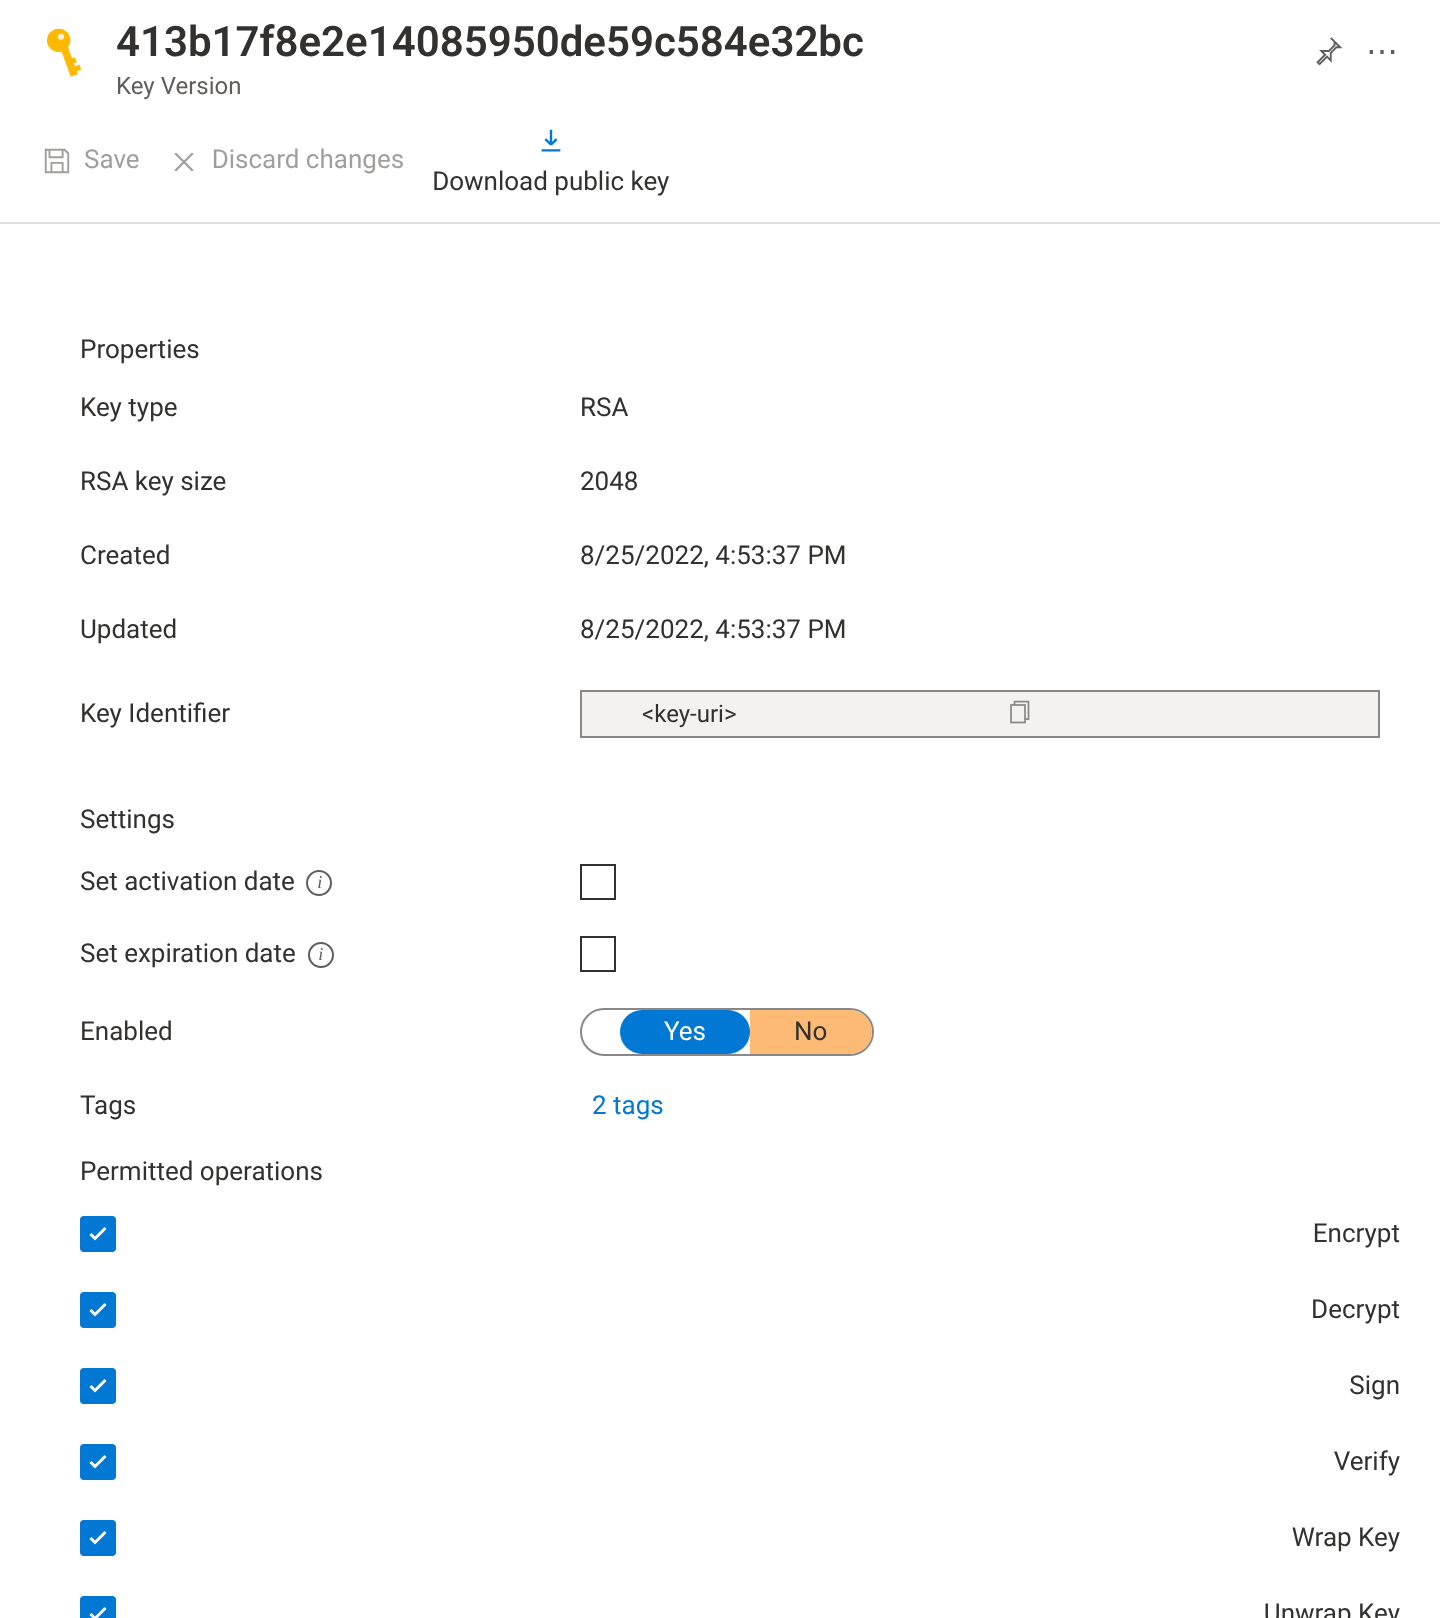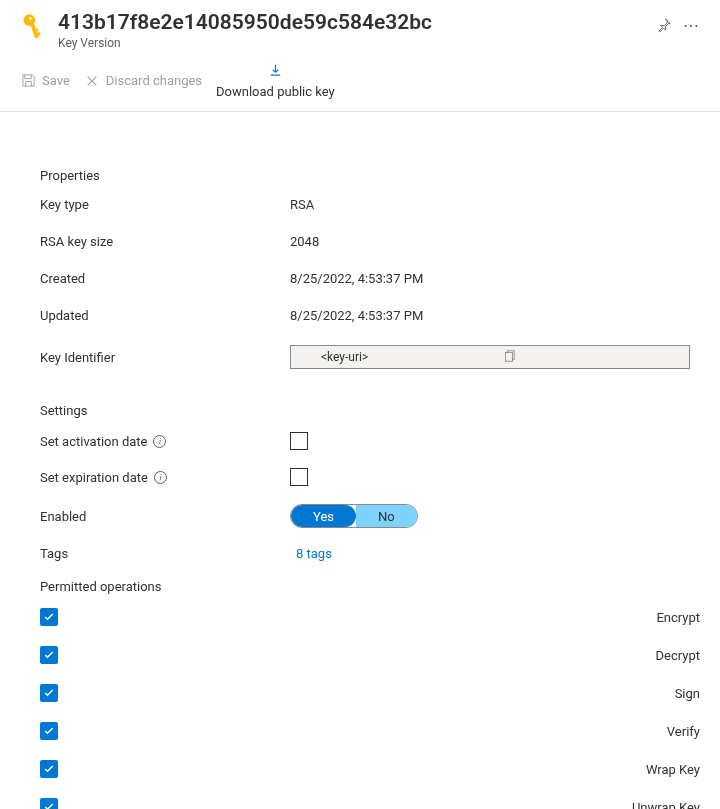--- a/index.html
+++ b/index.html
@@ -109,28 +109,29 @@
       height: 18px;
       border: 1px solid #323130;
       background: #fff;
     }
     .toggle-group {
       display: inline-flex;
       border: 1px solid #8a8886;
       border-radius: 16px;
       overflow: hidden;
       height: 24px;
+      padding-left: 19px;
     }
     .toggle-opt {
       padding: 0 22px;
       font-size: 13px;
       display: flex;
       align-items: center;
       cursor: pointer;
-      background: #7dd3fc;
+      background: #fdba74;
       color: #323130;
     }
     .toggle-opt.active {
       background: #0078d4;
       color: #fff;
       border-radius: 16px;
     }
     .tags-link { color: #0078d4; font-size: 13px; cursor: pointer; margin-left: 6px;}
     .checkbox-row {
       display: flex;
@@ -275,21 +276,21 @@
         <div class="toggle-group">
           <div class="toggle-opt active">Yes</div>
           <div class="toggle-opt">No</div>
         </div>
       </div>
     </div>
 
     <div class="row">
       <div class="row-label">Tags</div>
       <div class="row-value">
-        <span class="tags-link">8 tags</span>
+        <span class="tags-link">2 tags</span>
       </div>
     </div>
   </div>
 
   <div class="section-title permitted-block">Permitted operations</div>
 
   <div class="checkbox-row">
     <div class="checkbox-checked">
       <svg width="12" height="12" viewBox="0 0 16 16">
           <path d="M3 8l3 3 7-7" stroke="#fff" stroke-width="2" fill="none"></path>

